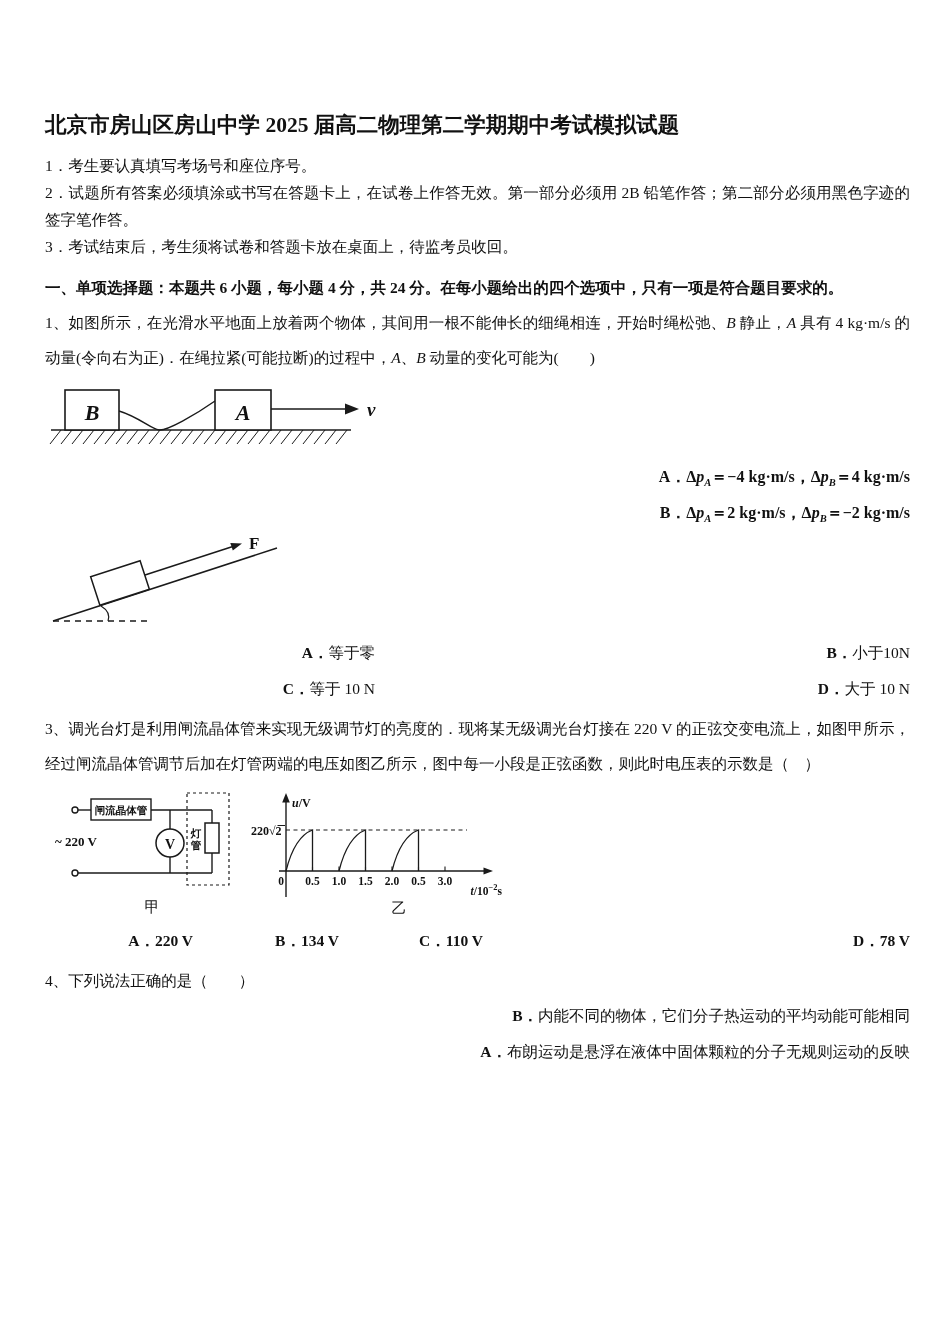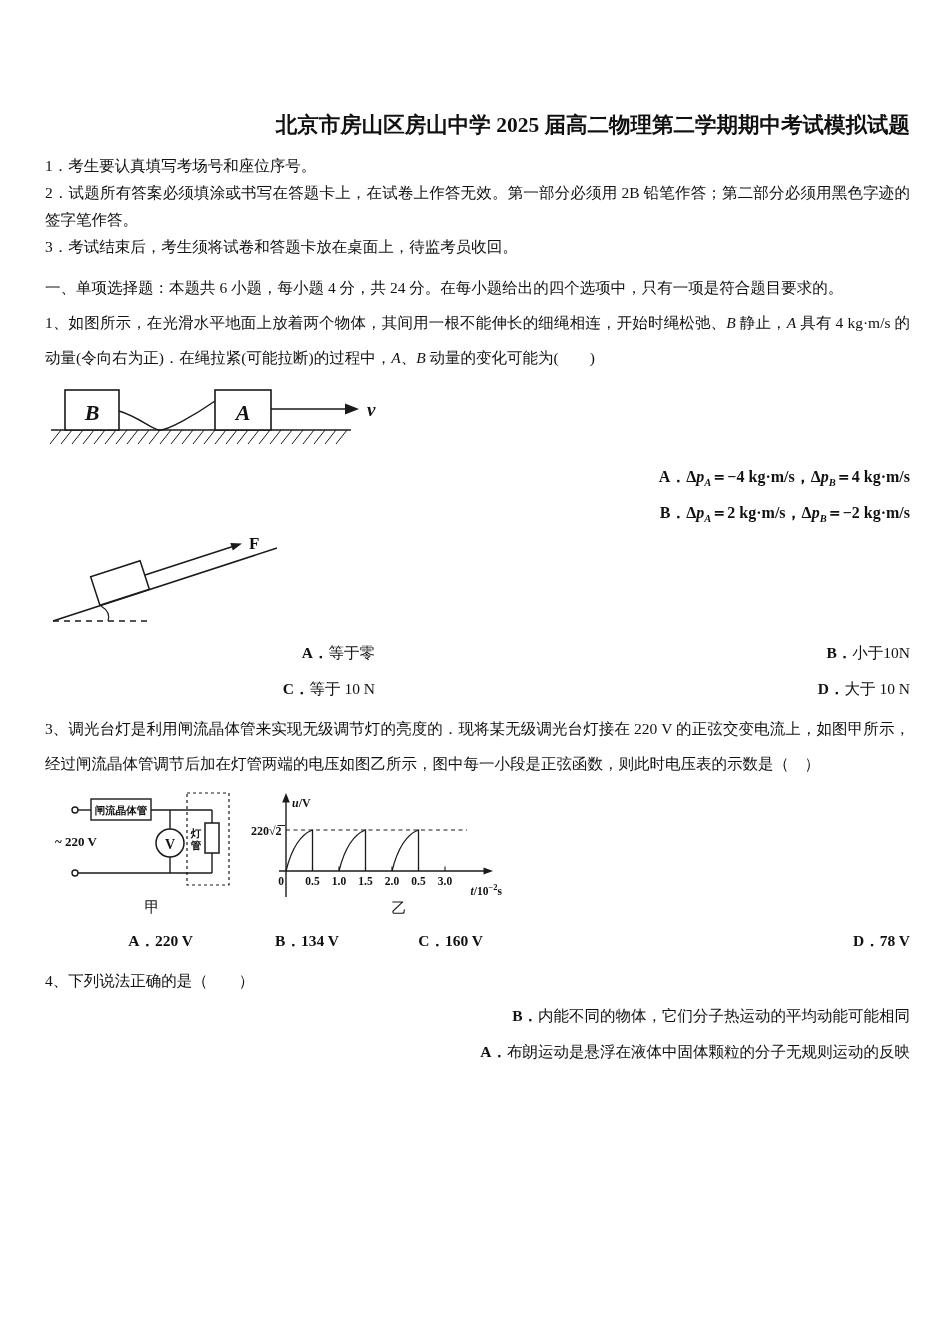--- a/index.html
+++ b/index.html
@@ -4,26 +4,26 @@
 <style>
   html,body{margin:0;padding:0;background:#ffffff;}
   .page{
     width:950px;height:1344px;background:#ffffff;color:#111;
     font-family:"Liberation Serif","DejaVu Serif",serif;
     position:relative;overflow:hidden;
   }
   .content{padding:110px 40px 0 45px;}
   p{margin:0;}
   .title{
-    font-size:21.5px;font-weight:700;text-align:right;
+    font-size:21.5px;font-weight:700;text-align:left;
     margin:0 0 12px 0;line-height:30px;
   }
   .notice-heading{font-size:15.5px;font-weight:700;line-height:27px;margin-top:4px;}
   .note{font-size:15.5px;line-height:27px;text-align:justify;}
-  .section-heading{font-size:15.5px;line-height:27px;margin-top:14px;text-align:justify;}
+  .section-heading{font-size:15.5px;line-height:27px;margin-top:14px;text-align:justify;font-weight:bold;}
   .stem{font-size:15.5px;line-height:35px;margin-top:4px;text-align:justify;}
   .opts{margin-top:8px;}
   .opt{font-size:15.5px;line-height:36px;text-align:right;}
   .formula{font-weight:700;font-size:16px;}
   .formula sub, .opt sub{font-size:10.5px;line-height:0;}
   i{font-style:italic;}
   .grid2{display:grid;grid-template-columns:330px 1fr;margin-top:6px;}
   .grid4{display:grid;grid-template-columns:148px 146px 144px 1fr;margin-top:6px;}
   .fig{display:block;margin-top:2px;}
   .fig3-row{display:flex;align-items:flex-start;gap:14px;margin-top:4px;padding-left:10px;}
@@ -130,21 +130,21 @@
         <text class="svg-serif" x="169.5" y="100" font-size="11.5" font-weight="bold" text-anchor="middle">0.5</text>
         <text class="svg-serif" x="196" y="100" font-size="11.5" font-weight="bold" text-anchor="middle">3.0</text>
         <text class="svg-serif" x="253" y="110" font-size="11.5" font-weight="bold" text-anchor="end"><tspan font-style="italic">t</tspan><tspan>/10</tspan><tspan dy="-5" font-size="8.5">−2</tspan><tspan dy="5">s</tspan></text>
         <text class="svg-cjk" x="150" y="128" font-size="15" text-anchor="middle">乙</text>
       </svg>
     </div>
 
     <div class="grid4">
       <p class="opt"><b>A．220 V</b></p>
       <p class="opt"><b>B．134 V</b></p>
-      <p class="opt"><b>C．160 V</b></p>
+      <p class="opt"><b>C．110 V</b></p>
       <p class="opt"><b>D．78 V</b></p>
     </div>
 
     <p class="stem">4、下列说法正确的是（　　）</p>
     <p class="opt"><b>B．</b>内能不同的物体，它们分子热运动的平均动能可能相同</p>
     <p class="opt"><b>A．</b>布朗运动是悬浮在液体中固体颗粒的分子无规则运动的反映</p>
 
   </div>
 </div>
 

